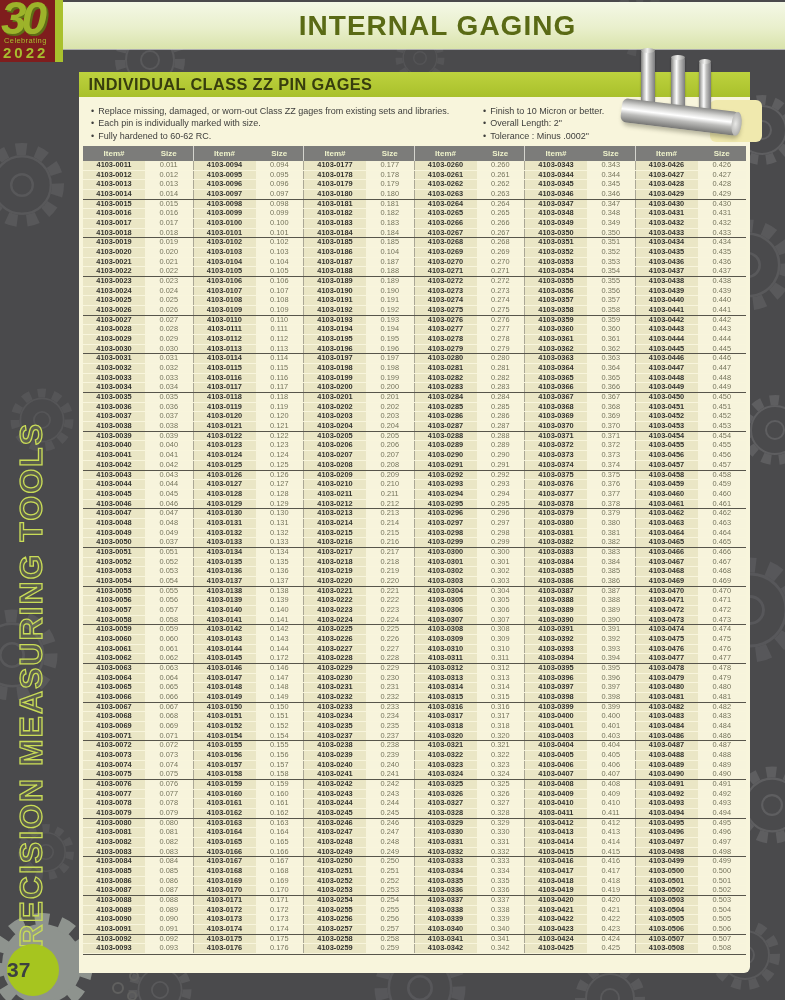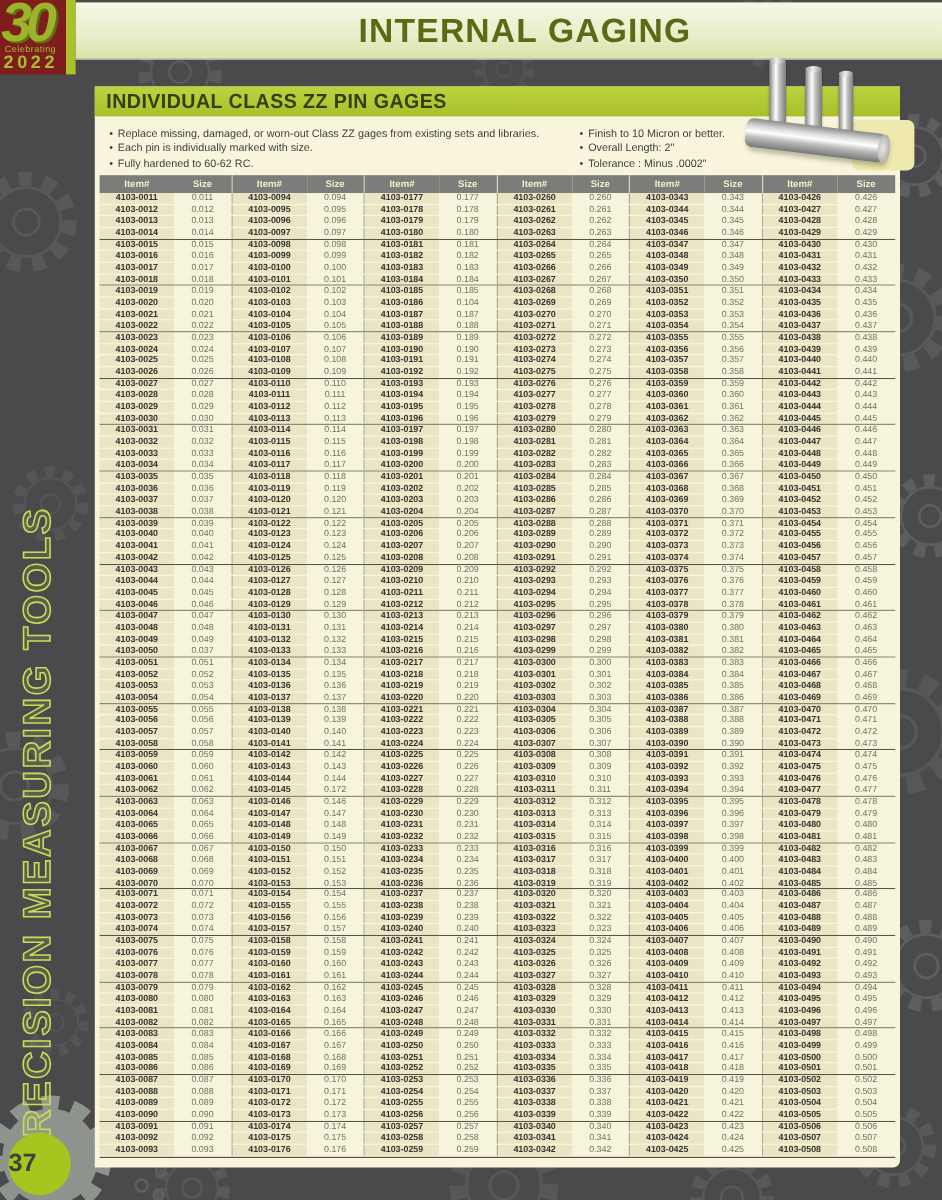--- a/index.html
+++ b/index.html
@@ -989,34 +989,20 @@
             <div class="cell item">4103-0235</div>
             <div class="cell size">0.235</div>
             <div class="cell item">4103-0318</div>
             <div class="cell size">0.318</div>
             <div class="cell item">4103-0401</div>
             <div class="cell size">0.401</div>
             <div class="cell item">4103-0484</div>
             <div class="cell size">0.484</div>
           </div>
           <div class="trow">
-            <div class="cell item">4103-0070</div>
-            <div class="cell size">0.070</div>
-            <div class="cell item">4103-0153</div>
-            <div class="cell size">0.153</div>
-            <div class="cell item">4103-0236</div>
-            <div class="cell size">0.236</div>
-            <div class="cell item">4103-0319</div>
-            <div class="cell size">0.319</div>
-            <div class="cell item">4103-0402</div>
-            <div class="cell size">0.402</div>
-            <div class="cell item">4103-0485</div>
-            <div class="cell size">0.485</div>
-          </div>
-          <div class="trow">
             <div class="cell item">4103-0071</div>
             <div class="cell size">0.071</div>
             <div class="cell item">4103-0154</div>
             <div class="cell size">0.154</div>
             <div class="cell item">4103-0237</div>
             <div class="cell size">0.237</div>
             <div class="cell item">4103-0320</div>
             <div class="cell size">0.320</div>
             <div class="cell item">4103-0403</div>
             <div class="cell size">0.403</div>

